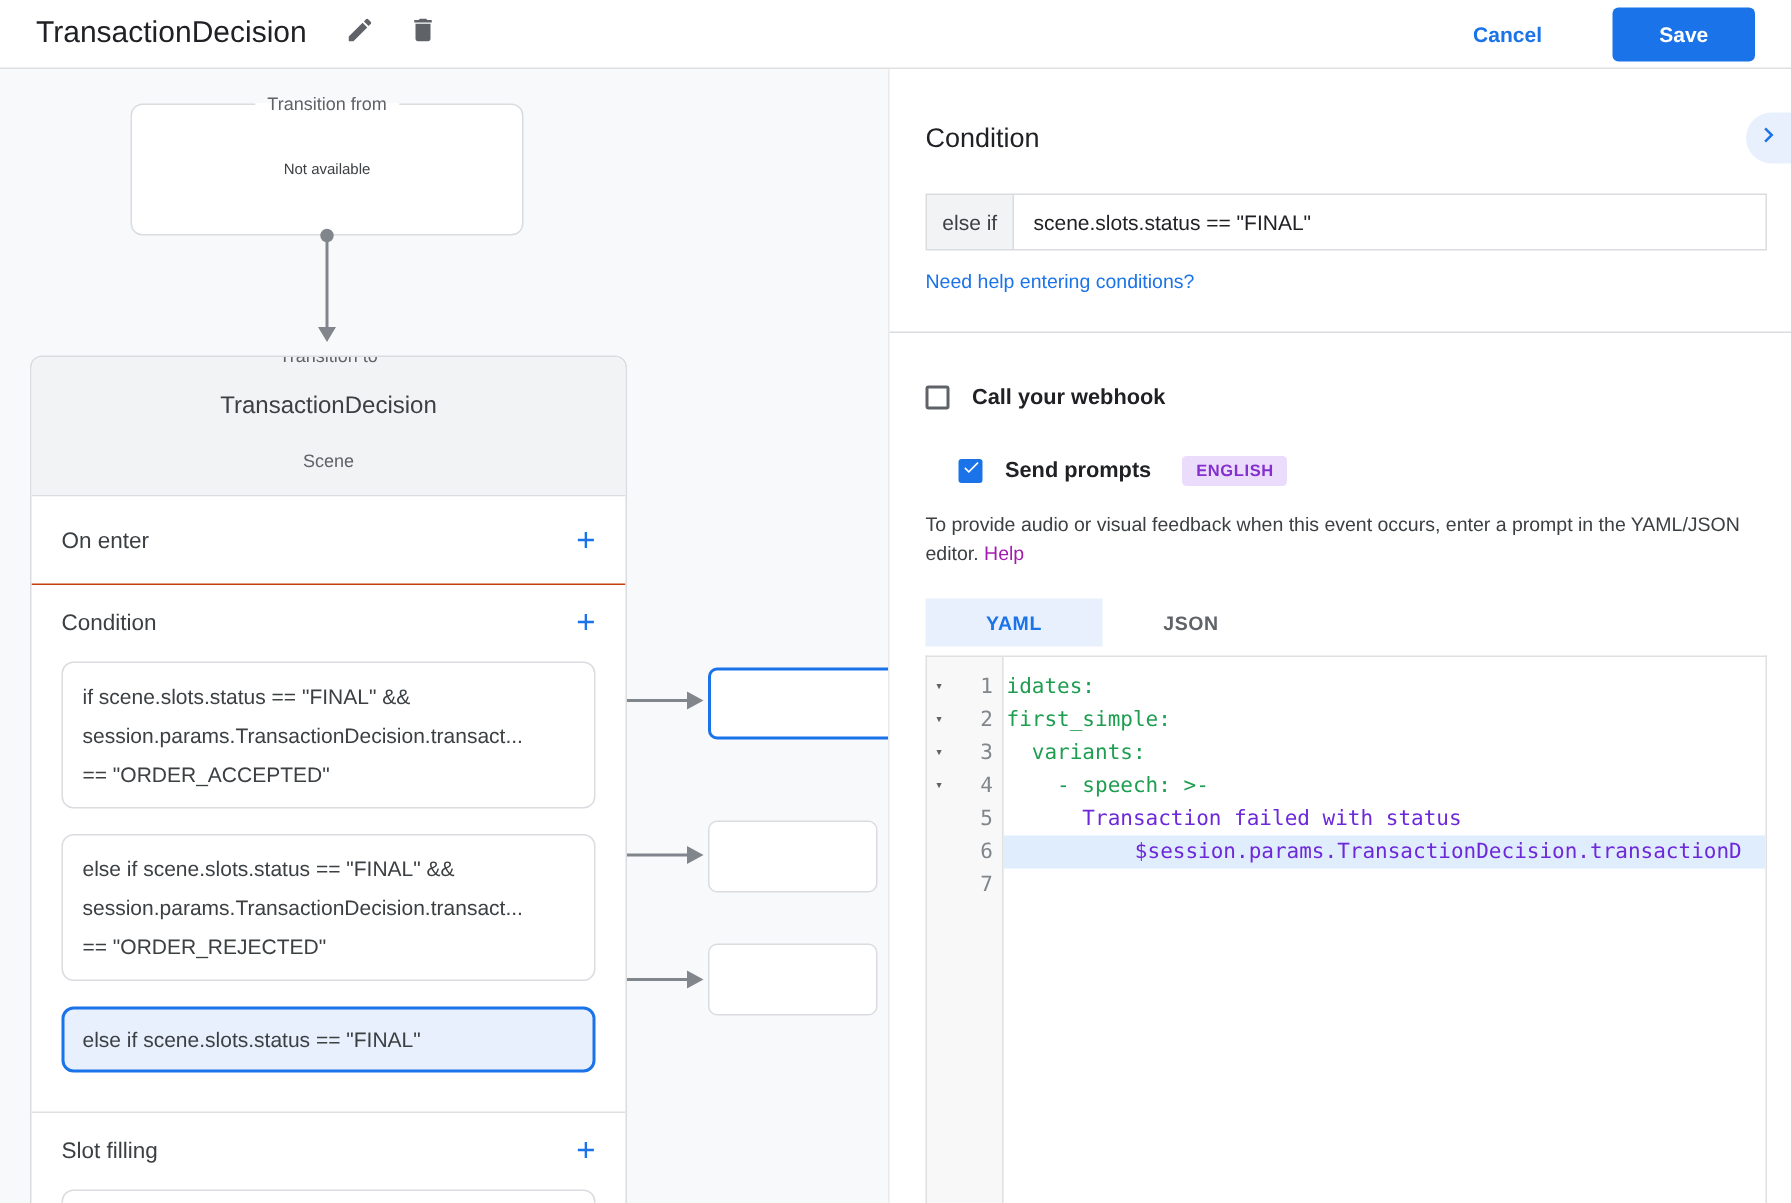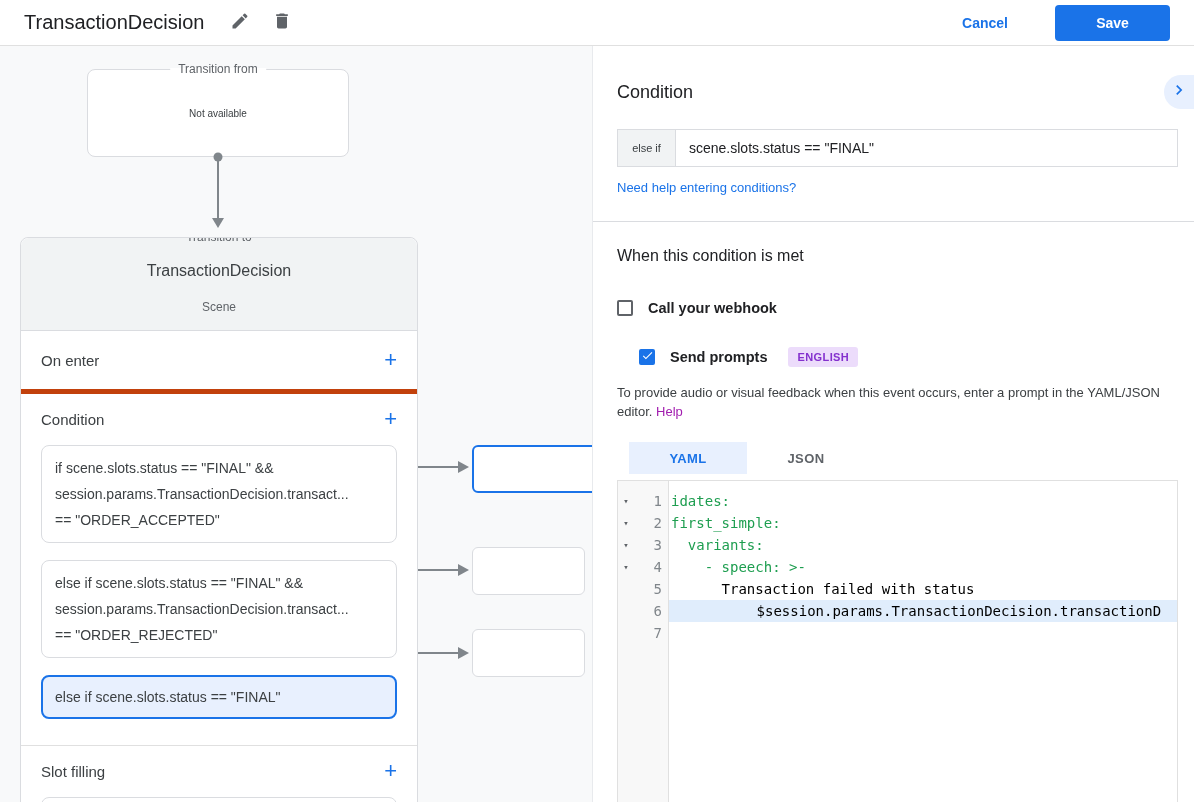--- a/index.html
+++ b/index.html
@@ -8,42 +8,42 @@
   .clickable { cursor:pointer; }
 
   
   .topbar { position:absolute; top:0; left:0; right:0; height:46px; background:#fff;
             border-bottom:1px solid #e0e0e0; display:flex; align-items:center; padding:0 24px; z-index:30; }
   .topbar-title { font-size:20px; color:#202124; margin-right:24px; }
   .icon-btn { width:24px; height:24px; margin-right:18px; display:flex; align-items:center; justify-content:center; }
   .topbar-spacer { flex:1; }
   .cancel-btn { color:#1a73e8; font-size:14px; font-weight:bold; margin-right:47px; background:none; border:none; font-family:inherit; }
   .save-btn { background:#1a73e8; color:#fff; font-size:14px; font-weight:bold; border:none; border-radius:4px;
-              width:115px; height:36px; font-family:inherit; }
+              width:95px; height:36px; font-family:inherit; }
 
   
   .canvas { position:absolute; top:46px; left:0; width:592px; bottom:0; background:#f8f9fa; overflow:hidden; }
   .tbox { position:absolute; border:1px solid #dadce0; border-radius:8px; background:#fff; }
   .tbox-legend { position:absolute; top:-8px; left:50%; transform:translateX(-50%); font-size:12px; color:#5f6368;
                  padding:0 8px; white-space:nowrap; }
   .legend-from { background:linear-gradient(#f8f9fa 46%, #ffffff 46%); }
   .legend-to   { background:linear-gradient(#f8f9fa 46%, #f1f3f4 46%); }
 
   .from-box { left:87px; top:23px; width:262px; height:88px; display:flex; align-items:center; justify-content:center; }
   .from-status { font-size:10px; color:#3c4043; }
 
   .to-card { left:20px; top:191px; width:398px; height:640px; overflow:hidden; }
   .tt-header { background:#f1f3f4; text-align:center; padding:24px 10px 16px; border-bottom:1px solid #dadce0;
                border-radius:8px 8px 0 0; }
   .tt-title { font-size:16px; color:#3c4043; }
   .tt-sub { font-size:12px; color:#5f6368; margin-top:20px; }
   .sec-row { display:flex; align-items:center; justify-content:space-between; padding:20px 20px; }
   .sec-label { font-size:15px; color:#3c4043; }
   .plus { color:#1a73e8; font-size:22px; font-weight:400; line-height:18px; }
-  .sec-divider { border-bottom:5px solid #c2410c; }
+  .sec-divider { border-bottom:1px solid #c2410c; }
   .cond-section { padding:16px 20px 26px; border-bottom:1px solid #e0e0e0; }
   .cond-head { display:flex; align-items:center; justify-content:space-between; }
   .ccard { border:1px solid #dadce0; border-radius:8px; background:#fff; padding:9px 13px; margin-top:17px;
            font-size:14px; color:#3c4043; line-height:26px; }
   .ccard.selected { border:2px solid #1a73e8; background:#e8f0fe; padding:7px 12px; }
   .slot-section { padding:16px 20px 26px; }
   .scard { border:1px solid #dadce0; border-radius:8px; background:#fff; padding:11px 14px; margin-top:17px;
            font-size:14px; color:#3c4043; line-height:26px; }
 
   .mini-box { position:absolute; background:#fff; border:1px solid #dadce0; border-radius:6px; width:113px; height:48px; }
@@ -51,54 +51,54 @@
   .connectors { position:absolute; top:0; left:0; pointer-events:none; }
 
   
   .panel { position:absolute; top:46px; left:592px; right:0; bottom:0; background:#fff; border-left:1px solid #e8eaed;
            display:flex; flex-direction:column; overflow:hidden; }
   .p-title { margin:36px 24px 0; font-size:18px; color:#202124; }
   .collapse-btn { position:absolute; top:29px; right:0; width:30px; height:34px; background:#e8f0fe;
                   border-radius:17px 0 0 17px; display:flex; align-items:center; justify-content:center; }
   .cond-row { display:flex; margin:26px 16px 0 24px; height:38px; border:1px solid #dadce0; background:#fff; }
   .cond-prefix { width:58px; background:#f1f3f4; border-right:1px solid #dadce0; display:flex; align-items:center;
-                 justify-content:center; font-size:11px; color:#3c4043; flex:none; }
+                 justify-content:center; font-size:14px; color:#3c4043; flex:none; }
   .cond-input { flex:1; border:none; outline:none; font-size:14px; color:#202124; padding:0 13px; font-family:inherit; background:transparent; }
   .help-link { margin:13px 24px 0; font-size:13px; color:#1a73e8; display:inline-block; width:max-content;text-align:center; }
   .h-divider { margin-top:26px; border-bottom:1px solid #dadce0; }
   .when-heading { margin:25px 24px 0; font-size:16px; color:#202124; }
   .check-row { display:flex; align-items:center; margin:0 24px; gap:15px; }
   .row-webhook { margin-top:35px; }
   .row-prompts { margin-top:31px;padding-left:22px; }
   .checkbox { width:16px; height:16px; border:2px solid #5f6368; border-radius:2px; background:#fff; flex:none;
               display:flex; align-items:center; justify-content:center; }
   .checkbox.checked { background:#1a73e8; border-color:#1a73e8; }
   .check-label { font-size:14.5px; font-weight:bold; color:#202124; }
   .lang-badge { margin-left:6px; background:#ecdcfb; color:#8430ce; font-size:11px; font-weight:bold;
                 padding:4px 9px; border-radius:3px; letter-spacing:0.4px;text-align:right; }
   .desc { margin:16px 16px 0 24px; font-size:13px; color:#3c4043; line-height:19px; }
   .desc a { color:#a21caf; text-decoration:none; }
-  .tabs { display:flex; margin:21px 36px 0; }
+  .tabs { display:flex; margin:21px 24px 0; }
   .tab { width:118px; height:32px; display:flex; align-items:center; justify-content:center; font-size:13px;
          font-weight:bold; color:#5f6368; letter-spacing:0.4px; }
   .tab.active { background:#e8f0fe; color:#1a73e8; }
 
   
   .editor { flex:1; margin:6px 16px 0 24px; border:1px solid #e0e0e0; border-bottom:none; background:#fff;
             position:relative; overflow:hidden; font-family:"DejaVu Sans Mono", monospace; font-size:14px; padding-top:9px; }
   .editor::before { content:''; position:absolute; left:0; top:0; bottom:0; width:50px; background:#f8f8f8;
                     border-right:1px solid #e0e0e0; }
   .ed-row { display:flex; line-height:22px; position:relative; }
   .ed-gutter { width:51px; flex:none; display:flex; align-items:center; }
   .ed-fold { width:16px; text-align:center; font-size:9px; color:#5f6368; }
   .ed-num { flex:1; text-align:right; padding-right:7px; color:#80868b; }
   .ed-code { flex:1; white-space:pre; padding-left:2px; color:#202124; overflow:hidden; }
   .ed-row.hl .ed-code { background:#e0edfc;padding-left:37px; }
   .tok-key { color:#1e9e50; }
-  .tok-text { color:#000000; }
+  .tok-text { color:#6d28d9; }
 </style>
 </head>
 <body>
 
 <div class="topbar">
   <div class="topbar-title">TransactionDecision</div>
   <div class="icon-btn clickable">
     <span>
       <svg width="20" height="20" viewBox="0 0 24 24">
           <path fill="#5f6368" d="M3 17.25V21h3.75L17.81 9.94l-3.75-3.75L3 17.25zM20.71 7.04c.39-.39.39-1.02 0-1.41l-2.34-2.34a.9959.9959 0 0 0-1.41 0l-1.83 1.83 3.75 3.75 1.83-1.83z"></path>
@@ -208,21 +208,20 @@
 
   <div class="cond-row">
     <div class="cond-prefix">else if</div>
     <input class="cond-input" value="scene.slots.status == &quot;FINAL&quot;" style="">
   </div>
 
   <a class="help-link clickable">Need help entering conditions?</a>
 
   <div class="h-divider"></div>
 
-  <div class="when-heading">When this condition is met</div>
 
   <div class="check-row row-webhook">
     <div class="checkbox clickable" id="webhook-cb"></div>
     <span class="check-label">Call your webhook</span>
   </div>
 
   <div class="check-row row-prompts">
     <div class="checkbox clickable checked" id="prompts-cb">
       <span>
         <svg width="13" height="13" viewBox="0 0 24 24">

